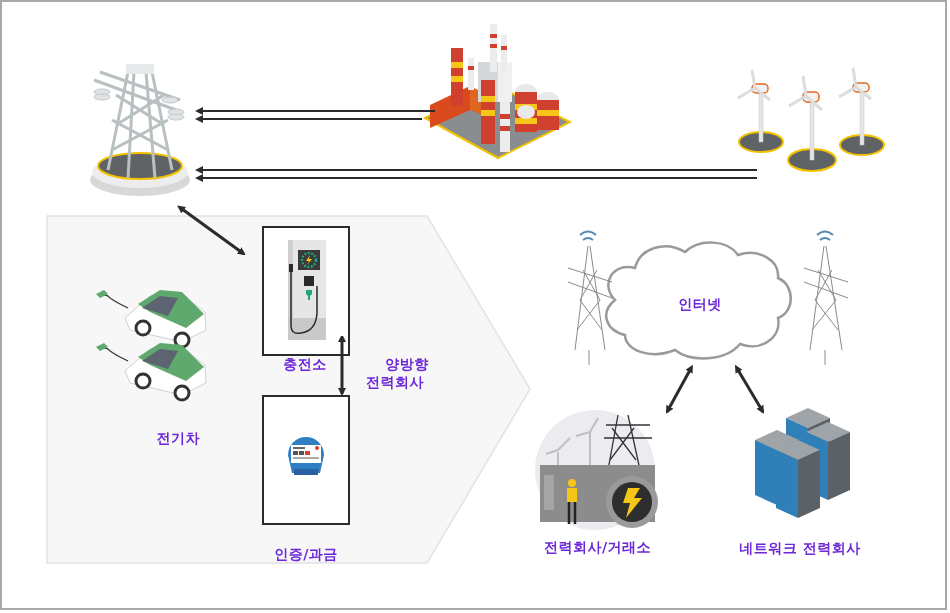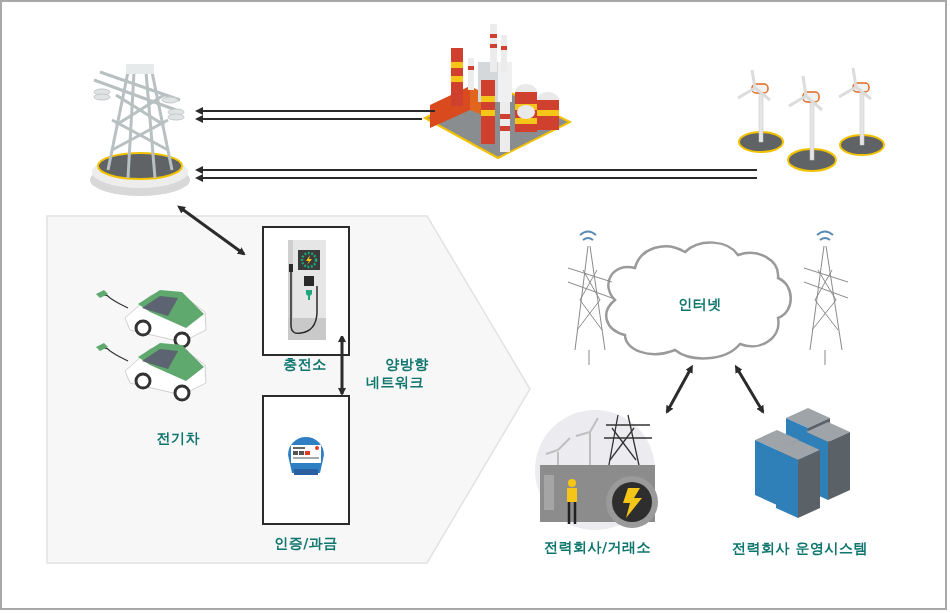--- a/index.html
+++ b/index.html
@@ -2,21 +2,21 @@
 <html><head>
 <meta charset="utf-8">
 <style>
   html, body { margin:0; padding:0; background:#ffffff; }
   body { width:950px; height:613px; position:relative; overflow:hidden;
          font-family:"DejaVu Sans","Liberation Sans",sans-serif; color:#222; }
   .frame { position:absolute; left:0; top:0; width:947px; height:610px;
            border-left:2px solid #a8a8a8; border-top:2px solid #a8a8a8;
            border-right:2px solid #a8a8a8; border-bottom:2px solid #a8a8a8; box-sizing:border-box; }
   svg.main { position:absolute; left:0; top:0; }
-  .lbl { position:absolute; font-size:14px; font-weight:bold; color:#0f766e; text-align:center; white-space:nowrap; letter-spacing:0.5px; }
+  .lbl { position:absolute; font-size:14px; font-weight:bold; color:#6d28d9; text-align:center; white-space:nowrap; letter-spacing:0.5px; }
   .box { position:absolute; border:2px solid #2b2b2b; background:#ffffff; box-sizing:border-box; }
 </style>
 </head>
 <body>
 
 <div class="frame"></div>
 
 <svg class="main" width="950" height="613" viewBox="0 0 950 613">
   <defs>
     <marker id="ah" markerWidth="8" markerHeight="8" refX="6" refY="4" orient="auto" markerUnits="userSpaceOnUse">
@@ -265,18 +265,18 @@
       </marker>
     <marker id="ah2s" markerWidth="8" markerHeight="8" refX="2" refY="4" orient="auto-start-reverse" markerUnits="userSpaceOnUse">
         <path d="M0,0 L8,4 L0,8 z" fill="#2b2b2b"></path>
       </marker>
   </defs>
   <line x1="12" y1="4" x2="12" y2="58" stroke="#2b2b2b" stroke-width="3" marker-start="url(#ah2s)" marker-end="url(#ah2)"></line>
 </svg>
 
 <div class="lbl" style="left:140px;top:430px;width:60px;text-align:right;">전기차</div>
 <div class="lbl" style="left:270px;top:356px;width:70px;">충전소</div>
-<div class="lbl" style="left:262px;top:535px;width:88px;">인증/과금</div>
+<div class="lbl" style="left:262px;top:546px;width:88px;">인증/과금</div>
 <div class="lbl" style="left:367px;top:356px;width:80px;">양방향</div>
-<div class="lbl" style="left:355px;top:374px;width:80px;">네트워크</div>
+<div class="lbl" style="left:355px;top:374px;width:80px;">전력회사</div>
 <div class="lbl" style="left:665px;top:296px;width:70px;">인터넷</div>
 <div class="lbl" style="left:535px;top:539px;width:125px;">전력회사/거래소</div>
-<div class="lbl" style="left:730px;top:540px;width:140px;">전력회사 운영시스템</div>
+<div class="lbl" style="left:730px;top:540px;width:140px;">네트워크 전력회사</div>
 
 </body></html>

